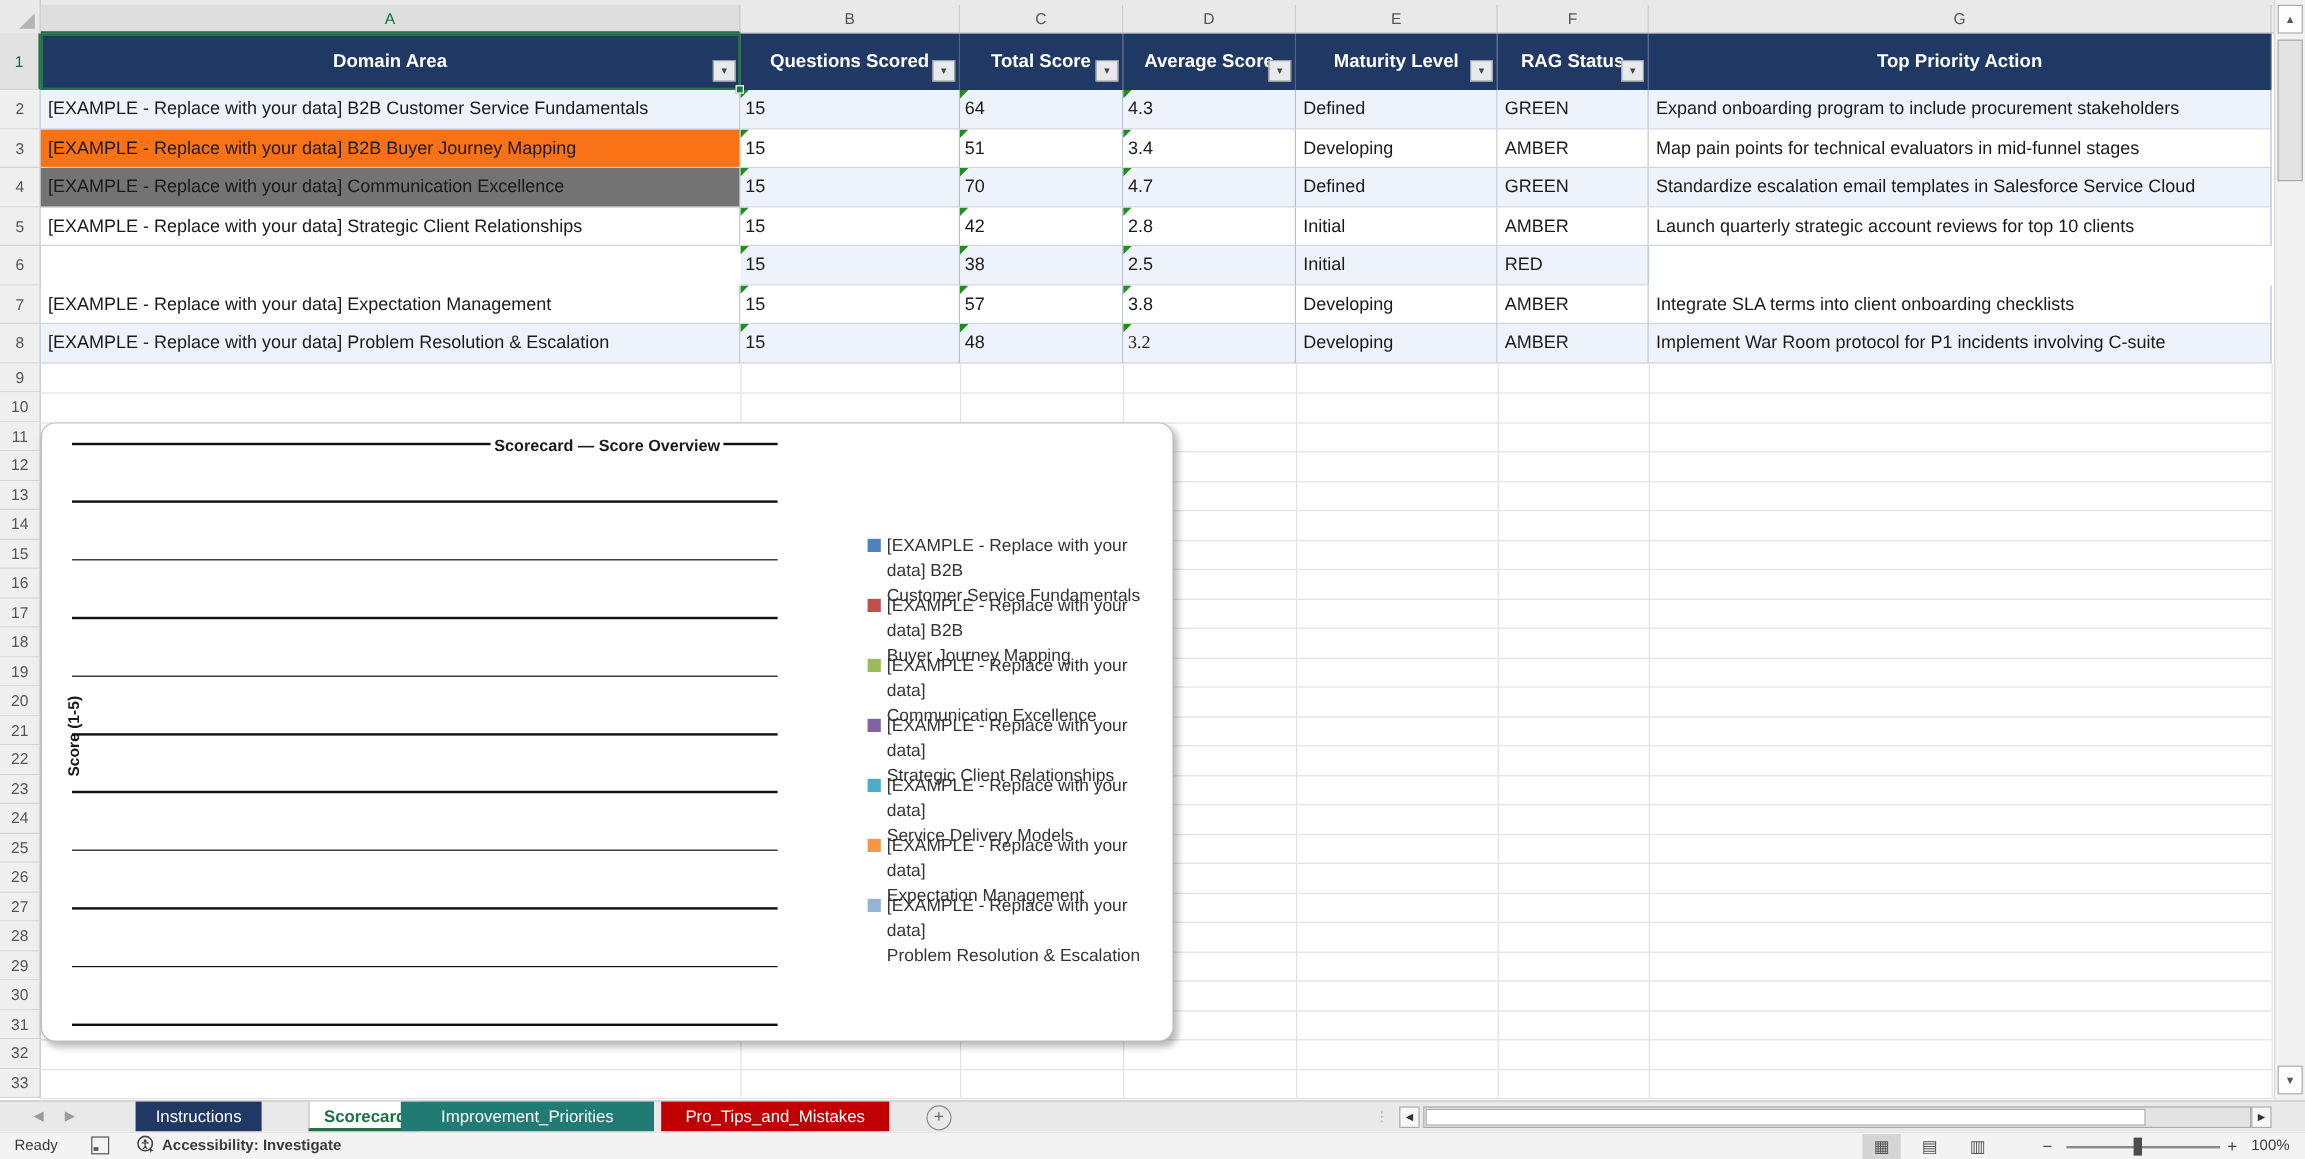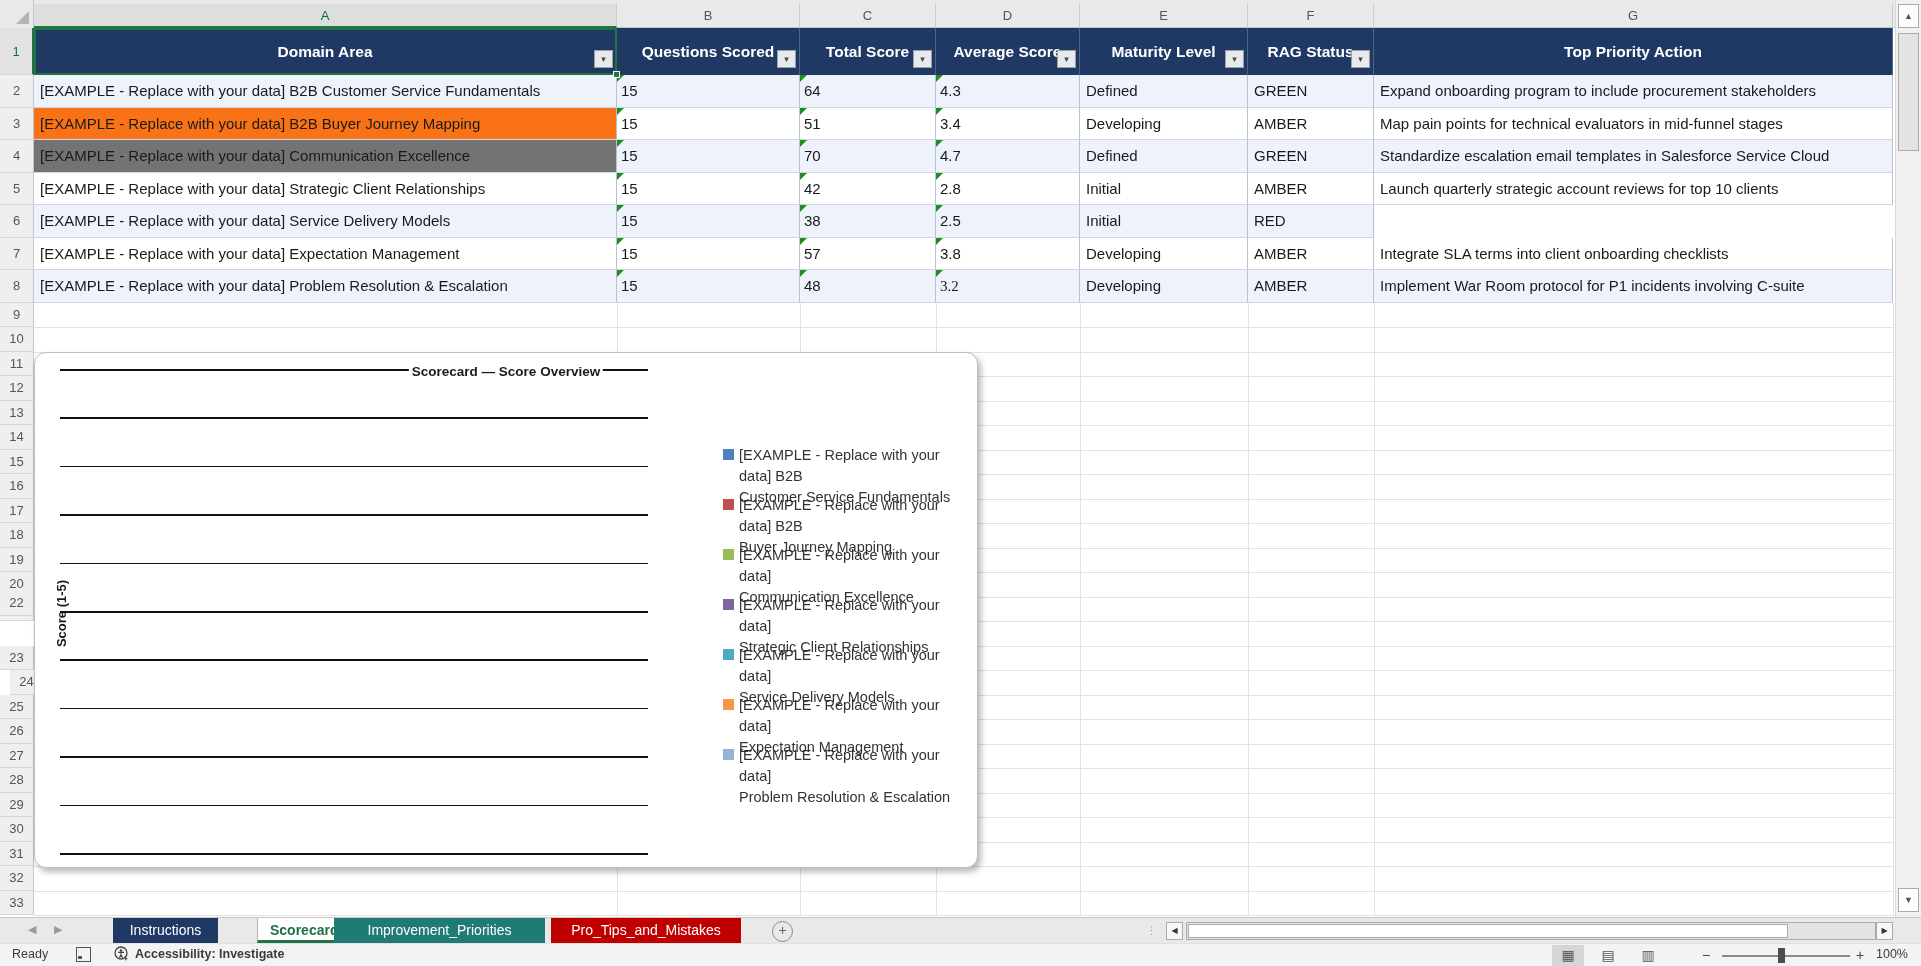--- a/index.html
+++ b/index.html
@@ -123,23 +123,23 @@
       <div class="row-num" style="top: 376px; height: 24.5px;">12</div>
       <div class="row-num" style="top: 400.5px; height: 24.5px;">13</div>
       <div class="row-num" style="top: 425px; height: 24.5px;">14</div>
       <div class="row-num" style="top: 449.5px; height: 24.5px;">15</div>
       <div class="row-num" style="top: 474px; height: 24.5px;">16</div>
       <div class="row-num" style="top: 498.5px; height: 24.5px;">17</div>
       <div class="row-num" style="top: 523px; height: 24.5px;">18</div>
       <div class="row-num" style="top: 547.5px; height: 24.5px;">19</div>
       <div class="row-num" style="top: 572px; height: 24.5px;">20</div>
       <div class="row-num" style="top: 596.5px; height: 24.5px;">21</div>
-      <div class="row-num" style="top: 591px; height: 24.5px;">22</div>
+      <div class="row-num" style="top: 621px; height: 24.5px;">22</div>
       <div class="row-num" style="top: 645.5px; height: 24.5px;">23</div>
-      <div class="row-num" style="top: 670px; height: 24.5px; margin-left: 10px;">24</div>
+      <div class="row-num" style="top: 670px; height: 24.5px;">24</div>
       <div class="row-num" style="top: 694.5px; height: 24.5px;">25</div>
       <div class="row-num" style="top: 719px; height: 24.5px;">26</div>
       <div class="row-num" style="top: 743.5px; height: 24.5px;">27</div>
       <div class="row-num" style="top: 768px; height: 24.5px;">28</div>
       <div class="row-num" style="top: 792.5px; height: 24.5px;">29</div>
       <div class="row-num" style="top: 817px; height: 24.5px;">30</div>
       <div class="row-num" style="top: 841.5px; height: 24.5px;">31</div>
       <div class="row-num" style="top: 866px; height: 24.5px;">32</div>
       <div class="row-num" style="top: 890.5px; height: 24.5px;">33</div>
     </div>
@@ -184,21 +184,20 @@
       <div style="position: absolute; left: 0px; top: 172.5px; width: 1893px; height: 32.5px;">
         <div class="cell" style="left: 34px; width: 583px; height: 32.5px; line-height: 32.5px; background: rgb(255, 255, 255);">[EXAMPLE - Replace with your data] Strategic Client Relationships</div>
         <div class="cell num" style="left: 617px; width: 183px; height: 32.5px; line-height: 32.5px; background: rgb(255, 255, 255);">15<div class="tri" style="border-top-color: rgb(30, 143, 30);"></div></div>
         <div class="cell num" style="left: 800px; width: 136px; height: 32.5px; line-height: 32.5px; background: rgb(255, 255, 255);">42<div class="tri" style="border-top-color: rgb(30, 143, 30);"></div></div>
         <div class="cell num" style="left: 936px; width: 144px; height: 32.5px; line-height: 32.5px; background: rgb(255, 255, 255);">2.8<div class="tri" style="border-top-color: rgb(30, 143, 30);"></div></div>
         <div class="cell" style="left: 1080px; width: 168px; height: 32.5px; line-height: 32.5px; background: rgb(255, 255, 255);">Initial</div>
         <div class="cell" style="left: 1248px; width: 126px; height: 32.5px; line-height: 32.5px; background: rgb(255, 255, 255);">AMBER</div>
         <div class="cell" style="left: 1374px; width: 519px; height: 32.5px; line-height: 32.5px; background: rgb(255, 255, 255);">Launch quarterly strategic account reviews for top 10 clients</div>
       </div>
       <div style="position: absolute; left: 0px; top: 205px; width: 1893px; height: 32.5px;">
-        <div class="cell" style="left: 34px; width: 583px; height: 32.5px; line-height: 32.5px; background: rgb(238, 243, 251);">[EXAMPLE - Replace with your data] Service Delivery Models</div>
         <div class="cell num" style="left: 617px; width: 183px; height: 32.5px; line-height: 32.5px; background: rgb(238, 243, 251);">15<div class="tri" style="border-top-color: rgb(30, 143, 30);"></div></div>
         <div class="cell num" style="left: 800px; width: 136px; height: 32.5px; line-height: 32.5px; background: rgb(238, 243, 251);">38<div class="tri" style="border-top-color: rgb(30, 143, 30);"></div></div>
         <div class="cell num" style="left: 936px; width: 144px; height: 32.5px; line-height: 32.5px; background: rgb(238, 243, 251);">2.5<div class="tri" style="border-top-color: rgb(30, 143, 30);"></div></div>
         <div class="cell" style="left: 1080px; width: 168px; height: 32.5px; line-height: 32.5px; background: rgb(238, 243, 251);">Initial</div>
         <div class="cell" style="left: 1248px; width: 126px; height: 32.5px; line-height: 32.5px; background: rgb(238, 243, 251);">RED</div>
       </div>
       <div style="position: absolute; left: 0px; top: 237.5px; width: 1893px; height: 32.5px;">
         <div class="cell" style="left: 34px; width: 583px; height: 32.5px; line-height: 32.5px; background: rgb(255, 255, 255);">[EXAMPLE - Replace with your data] Expectation Management</div>
         <div class="cell num" style="left: 617px; width: 183px; height: 32.5px; line-height: 32.5px; background: rgb(255, 255, 255);">15<div class="tri" style="border-top-color: rgb(30, 143, 30);"></div></div>
         <div class="cell num" style="left: 800px; width: 136px; height: 32.5px; line-height: 32.5px; background: rgb(255, 255, 255);">57<div class="tri" style="border-top-color: rgb(30, 143, 30);"></div></div>

